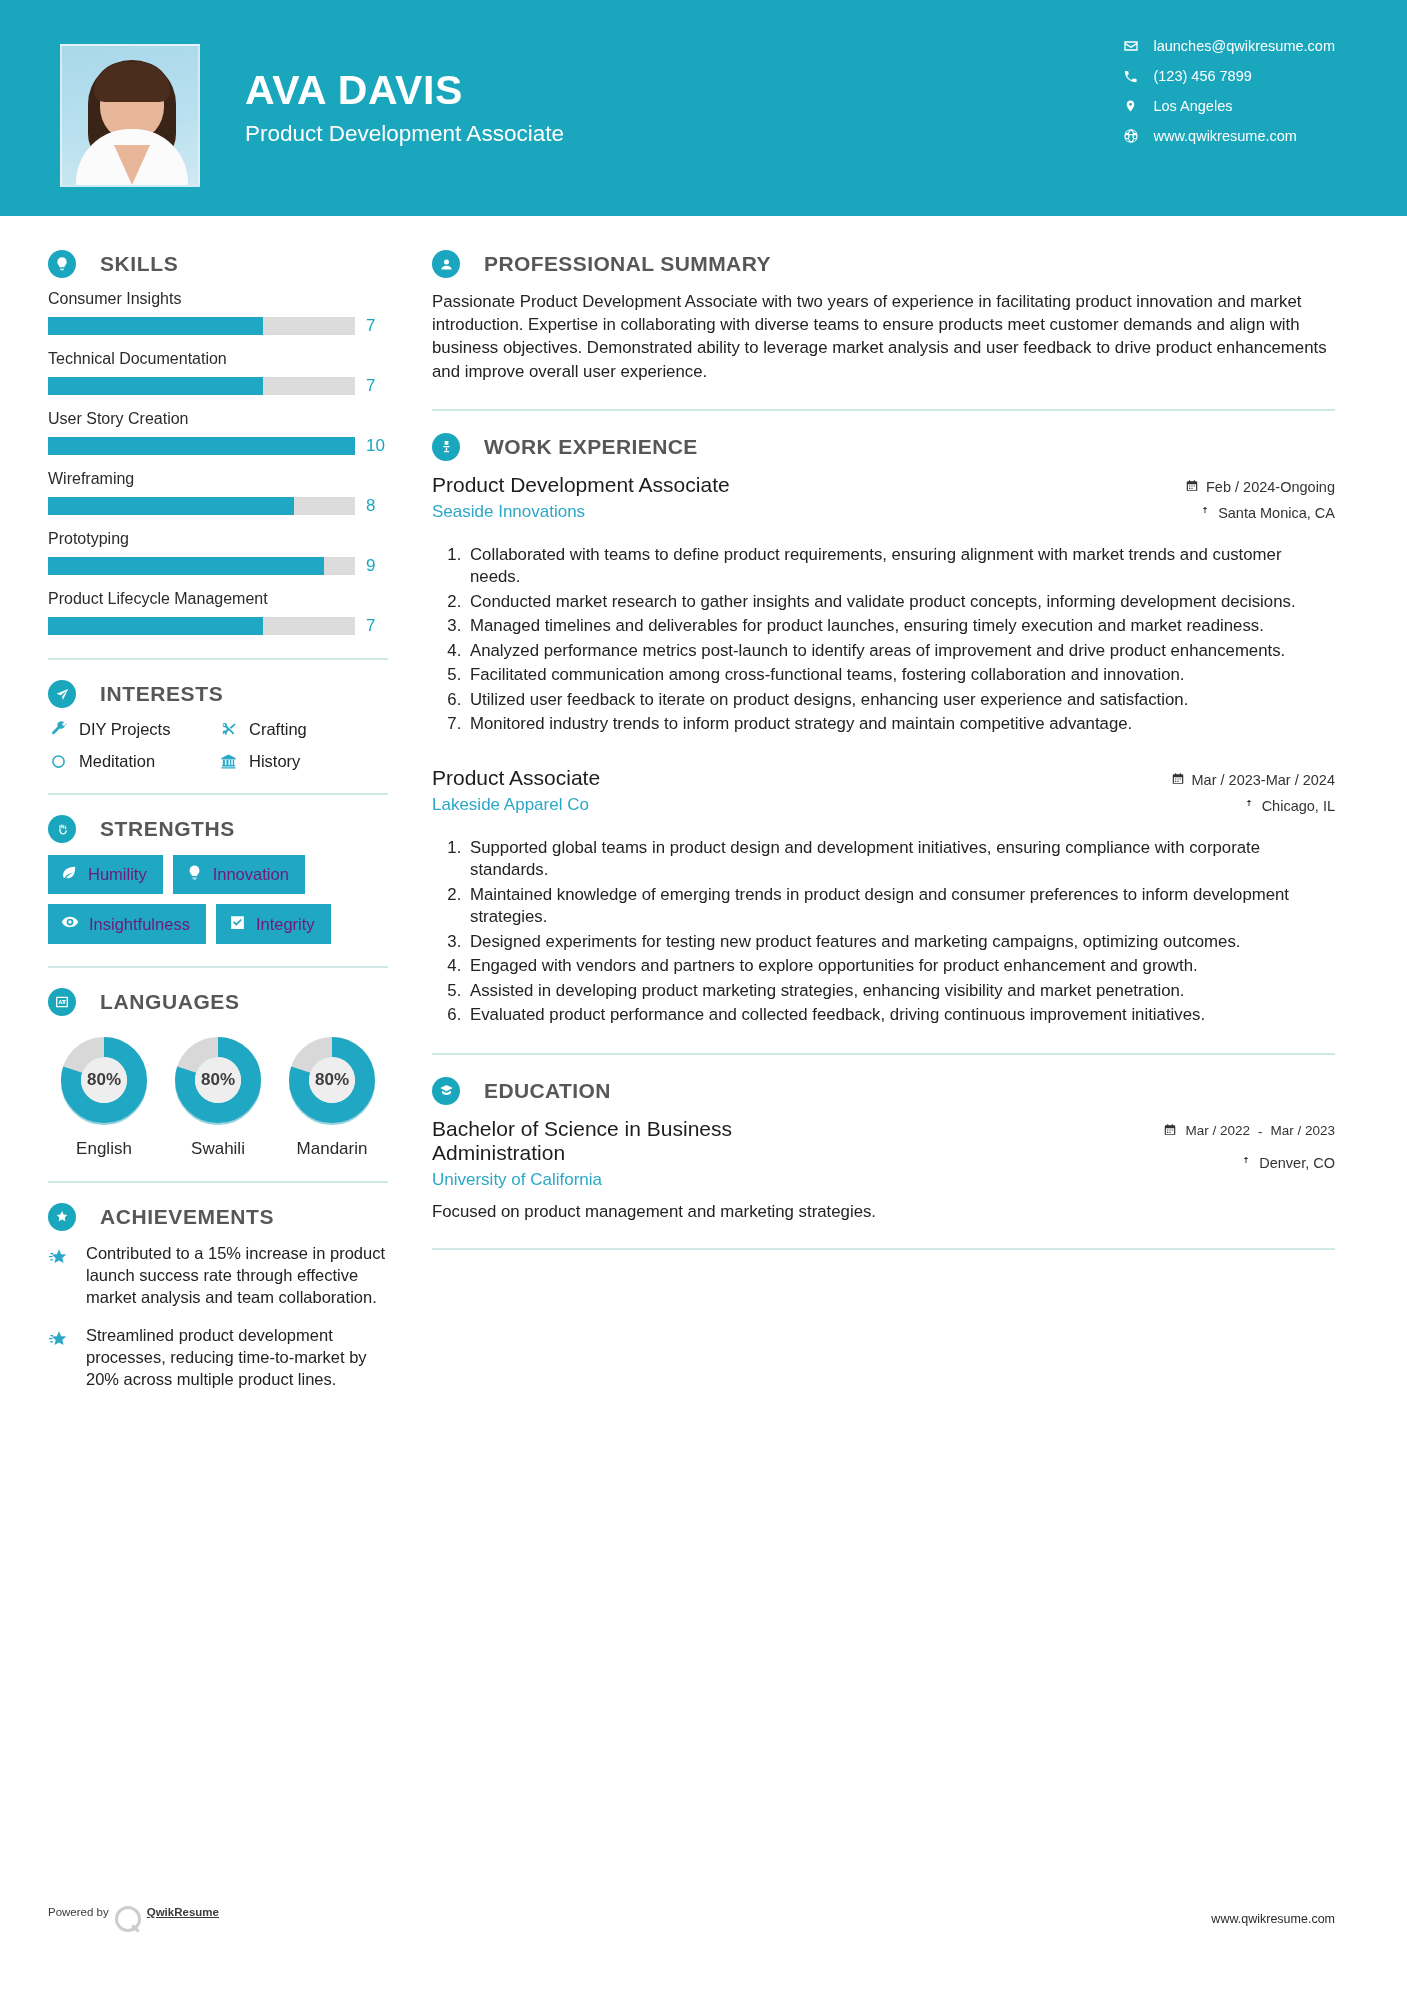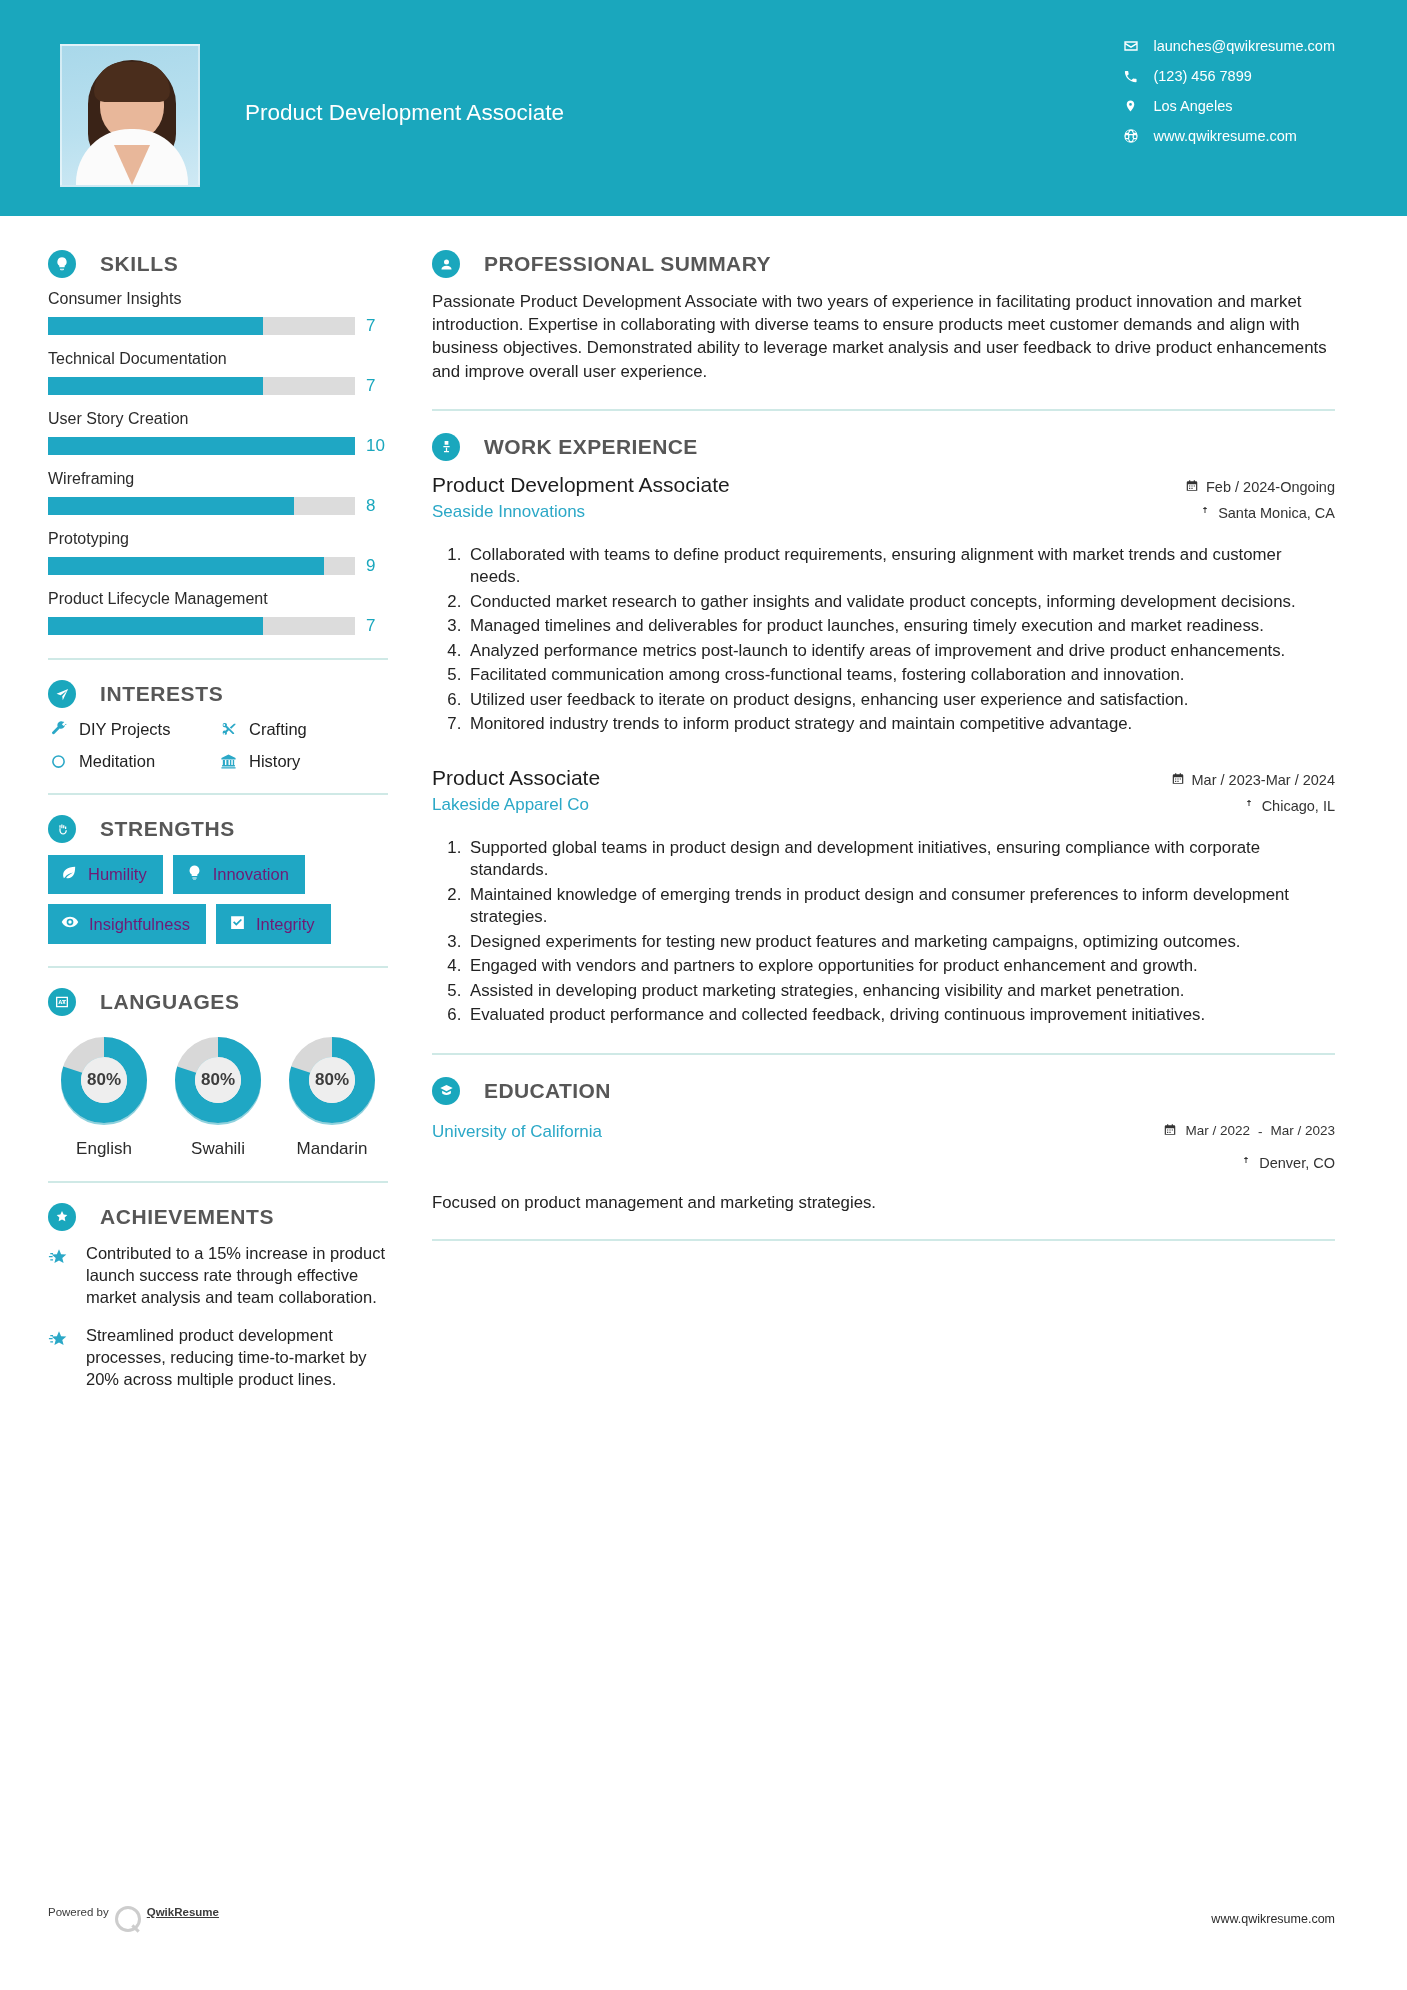--- a/index.html
+++ b/index.html
@@ -184,20 +184,21 @@
 <div class="header">
   <div class="photo-wrap">
     <div class="p-hairback"></div>
     <div class="p-head"></div>
     <div class="p-hairfront"></div>
     <div class="p-body"></div>
     <div class="p-vneck"></div>
   </div>
 
   <div class="name-block">
+    <div class="name">AVA DAVIS</div>
     <div class="role">Product Development Associate</div>
   </div>
 
   <div class="contact">
     <div class="contact-row">
       <span class="ci">
         <svg width="16" height="16" viewBox="0 0 24 24">
             <path d="M2 5h20v14H2V5zm2 2v.4l8 5 8-5V7H4zm16 3.1-8 5-8-5V17h16v-6.9z"></path>
           </svg>
       </span>
@@ -567,20 +568,21 @@
       <div class="sec-head">
         <span class="sec-icon">
           <svg width="15" height="15" viewBox="0 0 24 24">
               <path d="M12 3 2 8l10 5 10-5-10-5zM5 12.5V16c0 1.7 3.1 3 7 3s7-1.3 7-3v-3.5l-7 3.5-7-3.5z"></path>
             </svg>
         </span>
         <span class="sec-title-r">EDUCATION</span>
       </div>
       <div class="job-top">
         <div>
+          <div class="job-title" style="max-width:420px">Bachelor of Science in Business Administration</div>
           <div class="job-org">University of California</div>
         </div>
         <div class="job-meta">
           <div class="edu-meta">
             <span>
               <svg width="14" height="14" viewBox="0 0 24 24" style="fill:#333">
                   <path d="M7 2v2H5a2 2 0 0 0-2 2v14h18V6a2 2 0 0 0-2-2h-2V2h-2v2H9V2H7zm12 7v10H5V9h14zM7 11v2h2v-2H7zm4 0v2h2v-2h-2zm4 0v2h2v-2h-2zM7 15v2h2v-2H7zm4 0v2h2v-2h-2z"></path>
                 </svg>
             </span>
             <span class="edu-date">Mar / 2022</span>

